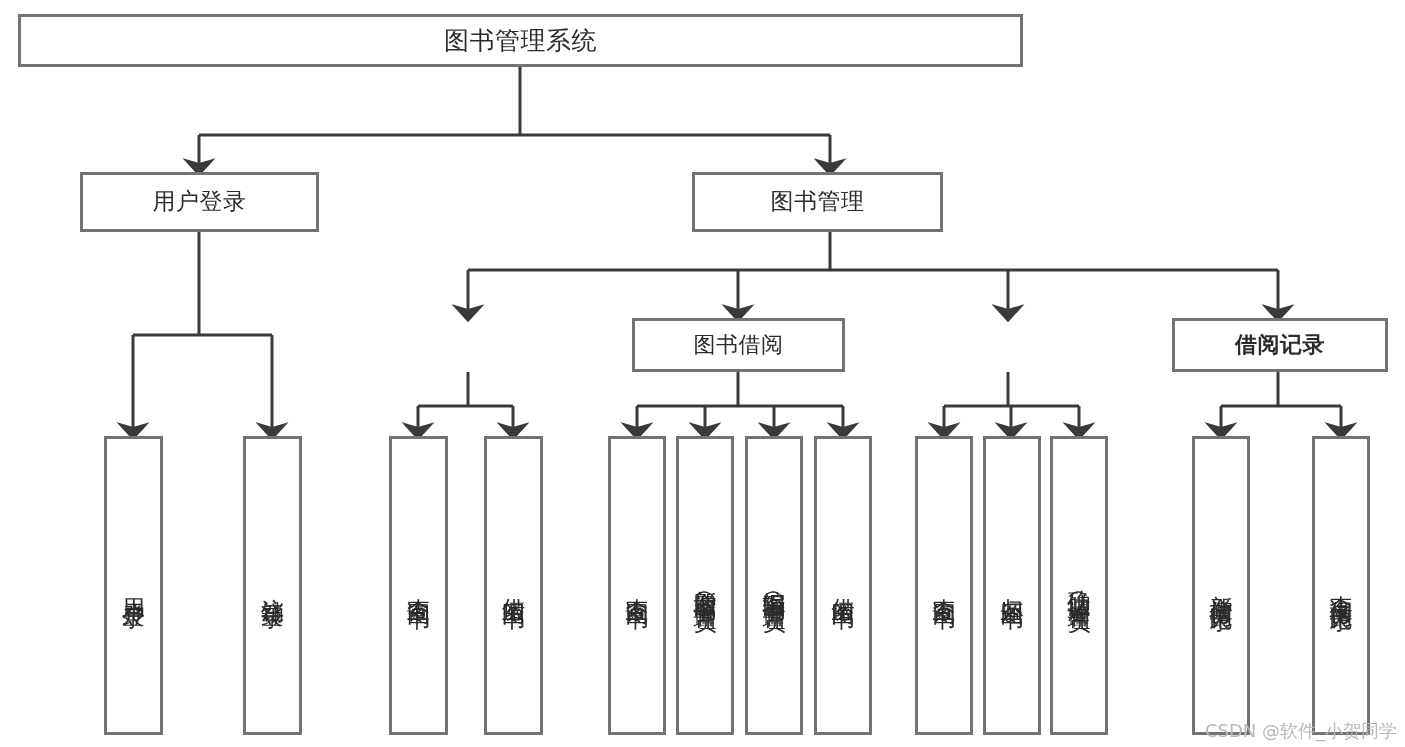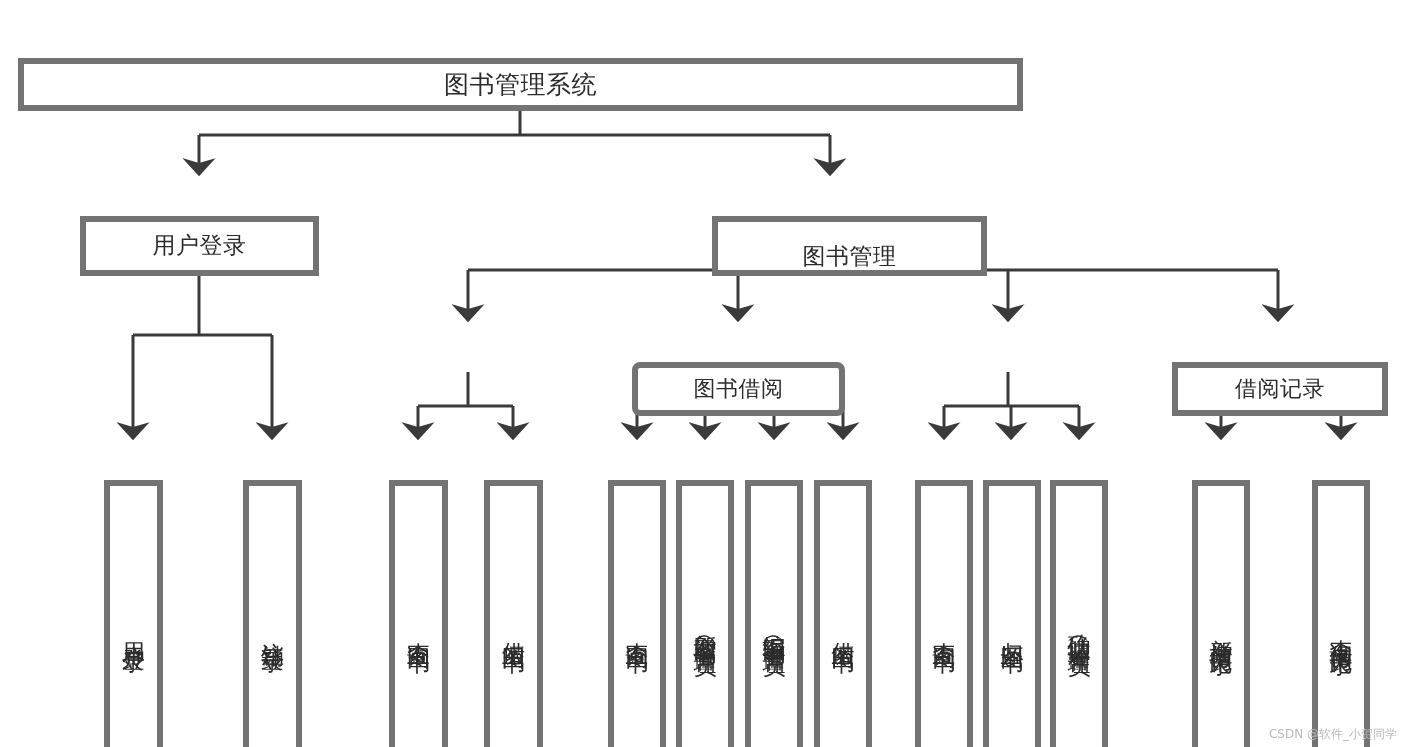--- a/index.html
+++ b/index.html
@@ -21,27 +21,26 @@
   svg.edges {
     position: absolute;
     left: 0;
     top: 0;
     width: 1405px;
     height: 747px;
   }
   .node {
     position: absolute;
     box-sizing: border-box;
-    border: 6px solid #737373;
+    border: 3px solid #737373;
     background: #ffffff;
     display: flex;
     align-items: center;
     justify-content: center;
     z-index: 2;
-    margin-top: 44px;
   }
   .node .label {
     color: #2b2b2b;
     line-height: 1.18;
     letter-spacing: 0.5px;
     text-align: center;
     white-space: nowrap;
   }
   
   .node.root { left: 18px; top: 14px; width: 1005px; height: 53px; }
@@ -63,21 +62,21 @@
     writing-mode: vertical-rl;
     text-orientation: upright;
     font-size: 23px;
     letter-spacing: 3px;
     line-height: 1;
   }
   .watermark {
     position: absolute;
     right: 8px;
     bottom: 4px;
-    font-size: 12px;
+    font-size: 18px;
     color: #b9b9b9;
     z-index: 3;
     white-space: nowrap;
   }
 </style>
 </head>
 <body>
 
 <div id="canvas">
 
@@ -131,28 +130,28 @@
     </g>
   </svg>
 
   <div class="node root">
     <span class="label">图书管理系统</span>
   </div>
 
   <div class="node l1" style="left:80px; top:172px; width:239px;">
     <span class="label">用户登录</span>
   </div>
-  <div class="node l1" style="left:712px; top:172px; width:275px;align-items:flex-end;">
+  <div class="node l1" style="left:692px; top:172px; width:251px;">
     <span class="label">图书管理</span>
   </div>
 
-  <div class="node l2" style="left:632px; top:318px; width:213px;border-radius:8px;">
+  <div class="node l2" style="left:632px; top:318px; width:213px;">
     <span class="label">图书借阅</span>
   </div>
-  <div class="node l2" style="left:1172px; top:318px; width:216px;">
+  <div class="node l2" style="left:1172px; top:318px; width:216px;font-weight:bold;">
     <span class="label">借阅记录</span>
   </div>
 
   <div class="node leaf" style="left:104px; width:59px;">
     <span class="label">用户登录</span>
   </div>
   <div class="node leaf" style="left:243px; width:59px;">
     <span class="label">注销登录</span>
   </div>
 

